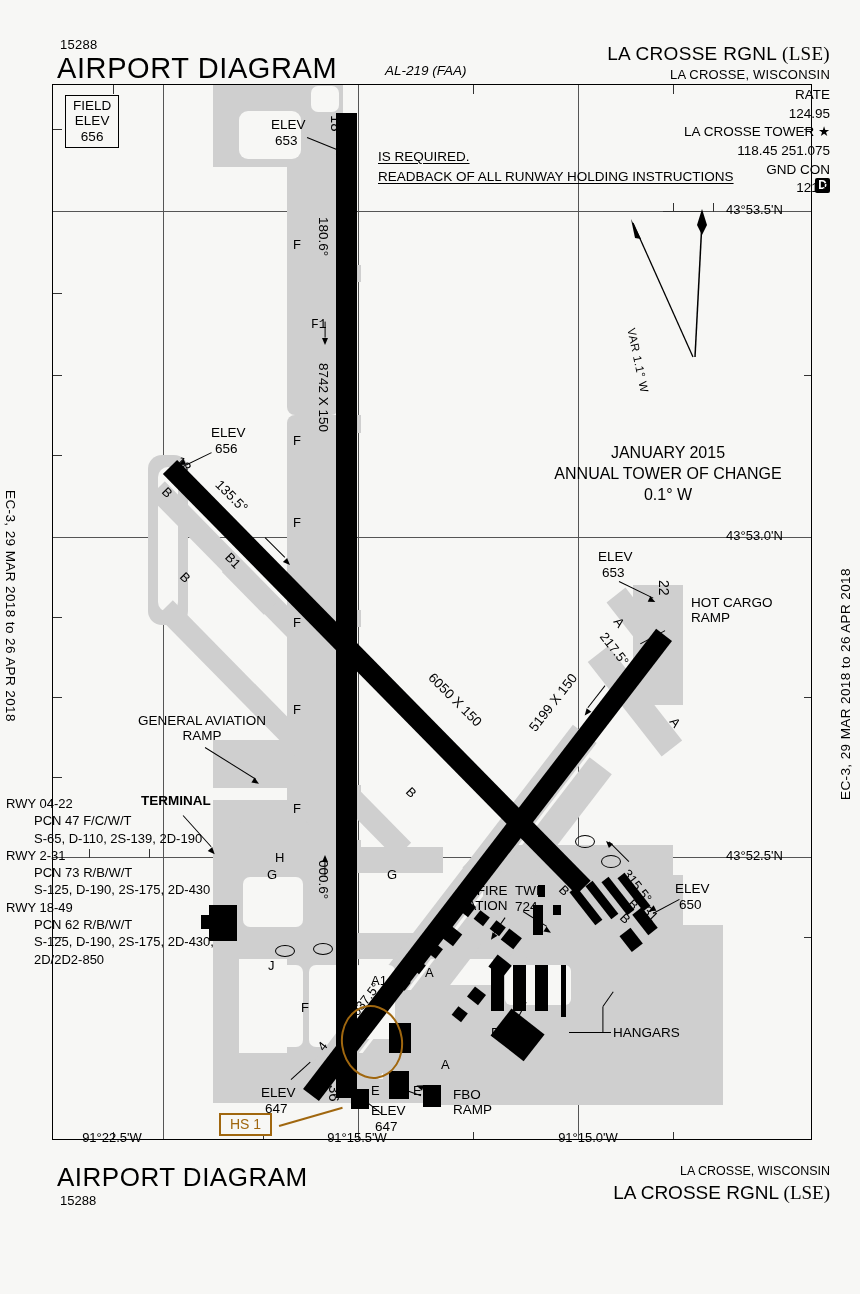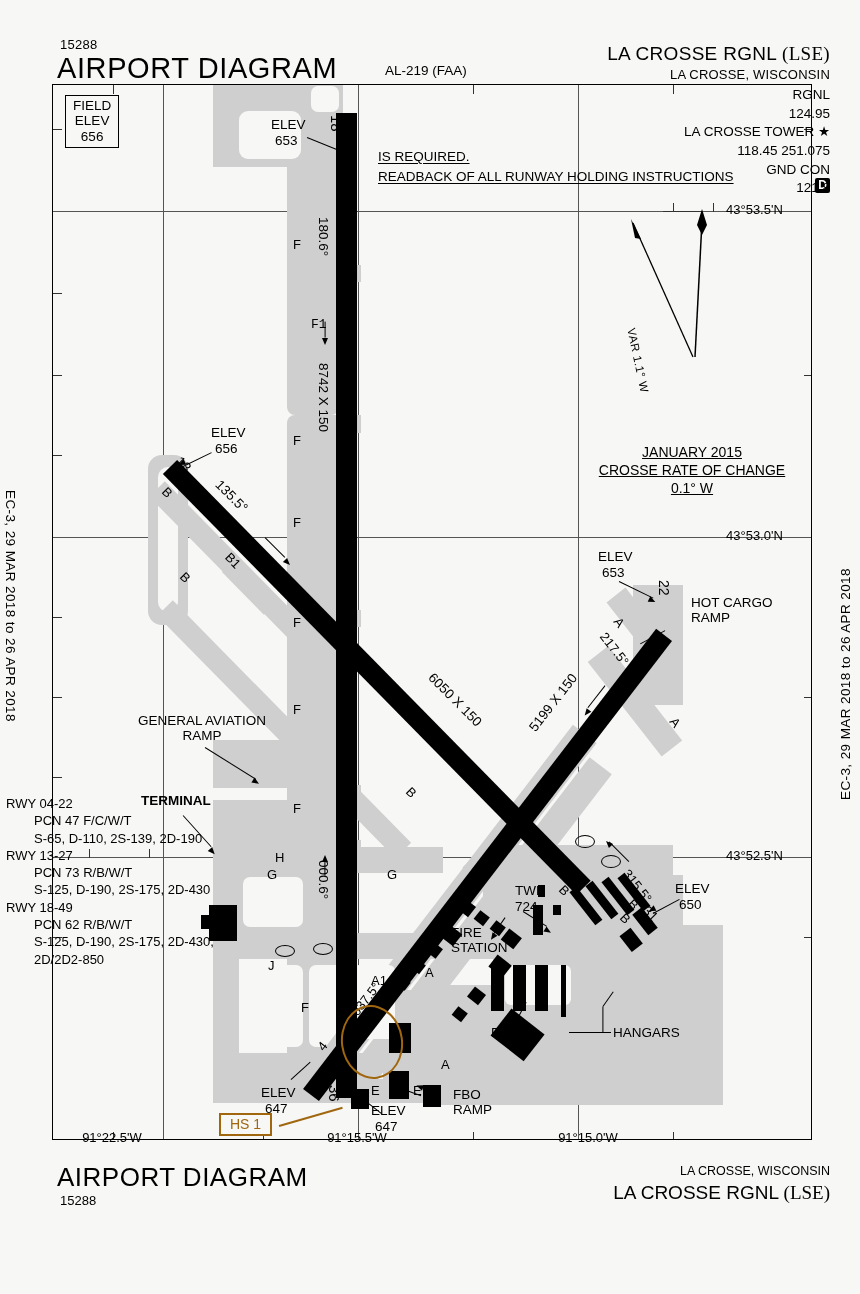--- a/index.html
+++ b/index.html
@@ -13,21 +13,21 @@
   #sheet { position: relative; width: 860px; height: 1294px; }
 
   
   .t { position: absolute; white-space: pre; line-height: 1.12; }
   .c { text-align: center; transform: translateX(-50%); }
   .r { text-align: center; }
 
   
   #chart-no-top { left: 60px; top: 38px; font-size: 13px; letter-spacing: .3px; }
   #title-top { left: 57px; top: 52px; font-size: 29px; letter-spacing: .6px; }
-  #al-code { left: 385px; top: 63px; font-size: 13.5px; }
+  #al-code { left: 385px; top: 63px; font-size: 13.5px; font-style: italic; }
   #apt-name-top { right: 30px; top: 43px; font-size: 19px; letter-spacing: .3px; }
   #apt-name-top .ident { font-family: "Liberation Serif", serif; }
   #apt-city-top { right: 30px; top: 68px; font-size: 13px; letter-spacing: .2px; }
 
   
   #title-bot { left: 57px; top: 1163px; font-size: 26px; letter-spacing: .5px; }
   #chart-no-bot { left: 60px; top: 1194px; font-size: 13px; }
   #apt-city-bot { right: 30px; top: 1164px; font-size: 12.5px; }
   #apt-name-bot { right: 30px; top: 1182px; font-size: 19px; }
   #apt-name-bot .ident { font-family: "Liberation Serif", serif; }
@@ -91,22 +91,22 @@
   #caution { position: absolute; left: 322px; top: 147px; font-size: 13.5px; line-height: 1.5; z-index: 25; }
   #caution .ul { text-decoration: underline; text-underline-offset: 2px; }
 
   
   #varblock { position: absolute; left: 585px; top: 205px; width: 210px; height: 200px; z-index: 25; }
   #varblock .vartxt {
     position: absolute; left: 52px; top: 122px; font-size: 11.5px;
     transform-origin: left top; transform: rotate(78deg);
     letter-spacing: .5px; white-space: nowrap;
   }
-  #var-cap { position: absolute; left: 572px; top: 443px; width: 240px; text-align: center;
-             font-size: 14px; line-height: 1.3; z-index: 25; text-decoration: underline; }
+  #var-cap { position: absolute; left: 548px; top: 443px; width: 240px; text-align: center;
+             font-size: 16px; line-height: 1.3; z-index: 25; }
 
   
   #pcn { position: absolute; left: 6px; top: 795px; font-size: 13px; line-height: 1.33; z-index: 26; }
   #pcn .ind { padding-left: 28px; display: block; }
 
   
   #hs-ellipse {
     position: absolute; left: 288px; top: 920px; width: 62px; height: 74px;
     border: 2.4px solid #a0670f; border-radius: 50%; z-index: 24;
     transform: rotate(-8deg);
@@ -139,21 +139,21 @@
 
 <div id="sheet">
 
   <div class="t" id="chart-no-top">15288</div>
   <div class="t" id="title-top">AIRPORT DIAGRAM</div>
   <div class="t" id="al-code">AL-219 (FAA)</div>
   <div class="t r" id="apt-name-top"><span>LA CROSSE RGNL</span> <span class="ident">(LSE)</span></div>
   <div class="t r" id="apt-city-top">LA CROSSE, WISCONSIN</div>
 
   <div id="freqs">
-    <div>RGNL</div>
+    <div>RATE</div>
     <div>124.95</div>
     <div>LA CROSSE TOWER ★</div>
     <div>118.45  251.075</div>
     <div>GND CON</div>
     <div>121.8</div>
   </div>
   <div id="d-square">D</div>
 
   <div class="margin-txt" id="margin-left">EC-3,  29 MAR 2018  to  26 APR 2018</div>
   <div class="margin-txt" id="margin-right">EC-3,  29 MAR 2018  to  26 APR 2018</div>
@@ -364,21 +364,21 @@
     <div class="arrowhead" style="left:200px; top:692px; transform:rotate(32deg);"></div>
 
     <div class="lbl" style="left:88px; top:708px;font-weight:bold;">TERMINAL</div>
     <div class="leader" style="left:130px; top:730px; width:42px; transform:rotate(48deg);"></div>
     <div class="arrowhead" style="left:157px; top:761px; transform:rotate(48deg);"></div>
 
     <div class="lbl" style="left:638px; top:510px;">HOT CARGO<br>RAMP</div>
     <div class="leader" style="left:612px; top:545px; width:28px; transform:rotate(152deg);"></div>
     <div class="arrowhead" style="left:600px; top:558px; transform:rotate(152deg);"></div>
 
-    <div class="lbl" style="left:398px; top:840px; text-align:left;">FIRE<br>STATION</div>
+    <div class="lbl" style="left:398px; top:798px; text-align:right;">FIRE<br>STATION</div>
     <div class="leader" style="left:470px; top:826px; width:28px; transform:rotate(32deg);"></div>
     <div class="arrowhead" style="left:492px; top:841px; transform:rotate(32deg);"></div>
 
     <div class="lbl" style="left:438px; top:940px;">BCN</div>
     <div class="leader" style="left:462px; top:938px; width:24px; transform:rotate(-62deg);"></div>
 
     <div class="lbl" style="left:560px; top:940px;">HANGARS</div>
     <div class="leader" style="left:516px; top:947px; width:42px; height:1.2px;"></div>
     <div class="leader" style="left:550px; top:947px; width:26px; transform:rotate(-90deg);"></div>
     <div class="leader" style="left:550px; top:921px; width:18px; transform:rotate(-55deg);"></div>
@@ -437,32 +437,32 @@
       <line x1="117" y1="16" x2="110" y2="152" stroke="#000" stroke-width="1.5"></line>
       <path d="M117 4 L122 20 L117 30 L112 20 Z" fill="#000"></path>
 
       <line x1="48" y1="18" x2="108" y2="152" stroke="#000" stroke-width="1.3"></line>
       <path d="M46 14 L56 34 L50 33 Z" fill="#000"></path>
     </svg>
     <div class="vartxt">VAR 1.1° W</div>
   </div>
   <div id="var-cap">
     <div>JANUARY 2015</div>
-    <div>CROSSE RATE OF CHANGE</div>
+    <div>ANNUAL TOWER OF CHANGE</div>
     <div>0.1° W</div>
   </div>
 
   <div id="pcn">
     <div>
       <div>RWY 04-22</div>
       <span class="ind">PCN 47 F/C/W/T</span>
       <span class="ind">S-65, D-110, 2S-139, 2D-190</span>
     </div>
     <div>
-      <div>RWY 13-27</div>
+      <div>RWY 2-31</div>
       <span class="ind">PCN 73 R/B/W/T</span>
       <span class="ind">S-125, D-190, 2S-175, 2D-430</span>
     </div>
     <div>
       <div>RWY 18-49</div>
       <span class="ind">PCN 62 R/B/W/T</span>
       <span class="ind">S-125, D-190, 2S-175, 2D-430,</span>
       <span class="ind">2D/2D2-850</span>
     </div>
   </div>

